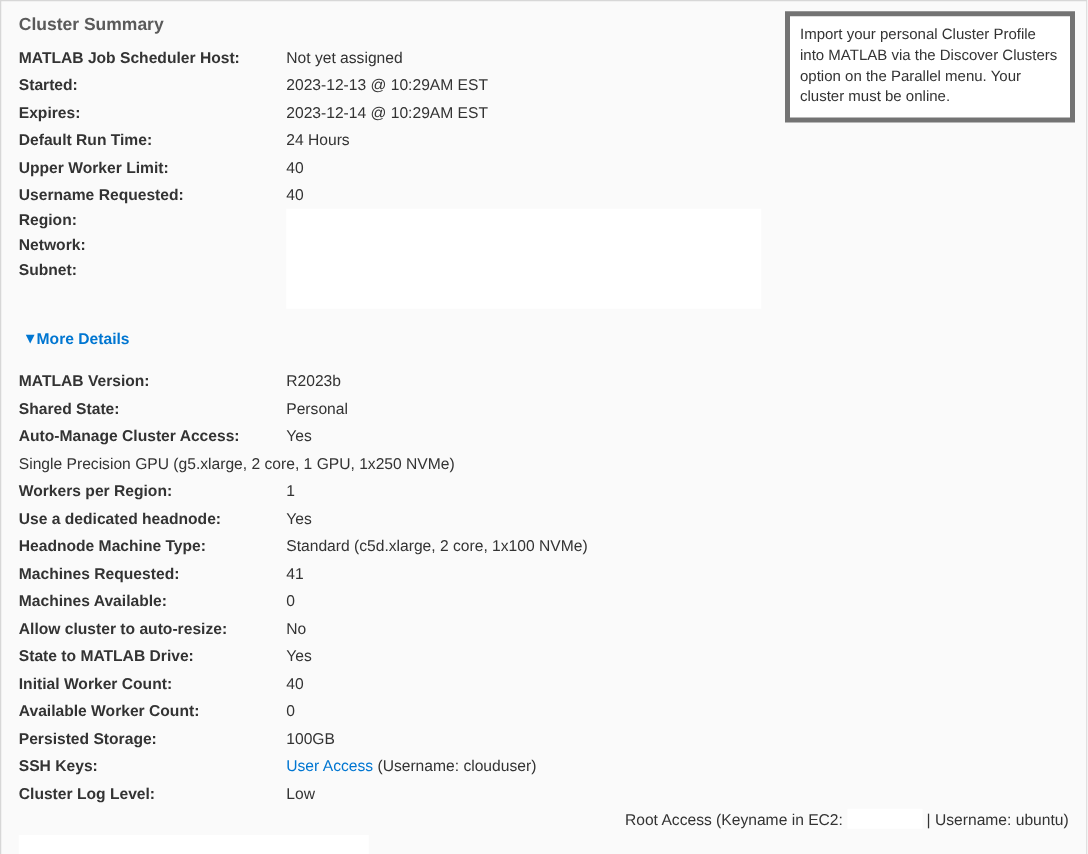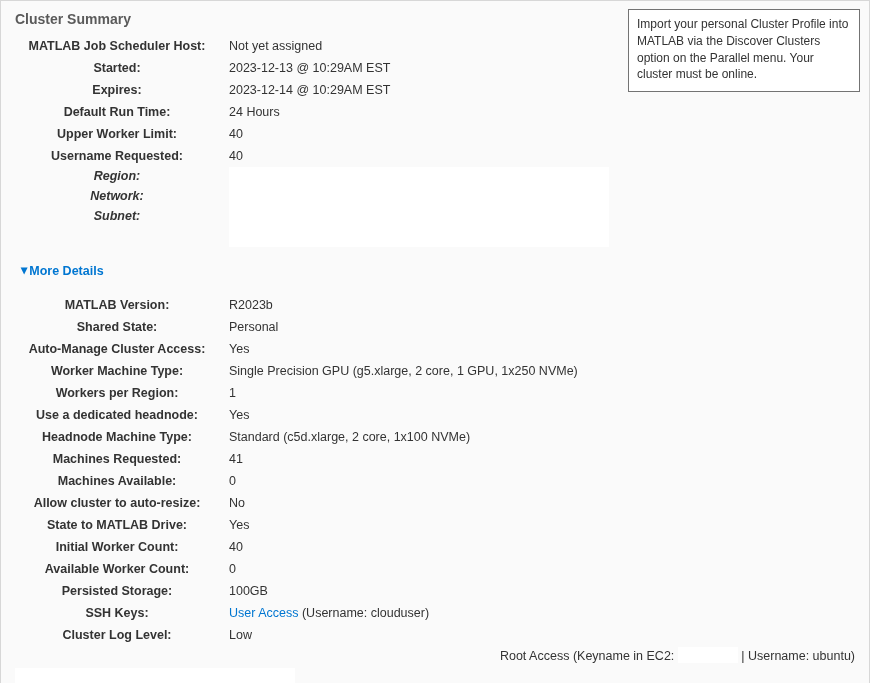--- a/index.html
+++ b/index.html
@@ -22,39 +22,39 @@
     color: #5a5a5a;
     font-weight: bold;
     font-size: 14px;
     margin-bottom: 10px;
   }
   .tipbox {
     position: absolute;
     right: 9px;
     top: 8px;
     width: 232px;
-    border: 1px solid #737373;
+    border: 4px solid #737373;
     background: #fff;
     padding: 6px 8px 8px 8px;
     font-size: 12px;
     color: #333;
     line-height: 1.4;
   }
   .rows {
     margin-top: 4px;
   }
   .row {
     display: flex;
     align-items: flex-start;
     margin: 0 0 2px 0;
     min-height: 20px;
   }
   .label {
     width: 214px;
-    text-align: center;
+    text-align: left;
     font-weight: bold;
     color: #333;
     padding-right: 10px;
     padding-top: 2px;
   }
   .value {
     color: #333;
     padding-top: 2px;
     max-width: 420px;
   }
@@ -131,21 +131,21 @@
     <div class="row">
       <div class="label">Upper Worker Limit:</div>
       <div class="value">40</div>
     </div>
     <div class="row">
       <div class="label">Username Requested:</div>
       <div class="value">40</div>
     </div>
 
     <div class="row spacer-region" style="align-items:stretch;">
-      <div style="width:214px;font-style:italic;">
+      <div style="width:214px;">
         <div class="label" style="width:214px;">Region:</div>
         <div class="label" style="width:214px;margin-top:6px;">Network:</div>
         <div class="label" style="width:214px;margin-top:6px;">Subnet:</div>
       </div>
       <div class="block"></div>
     </div>
   </div>
 
   <div class="more-link">
     <span class="caret">▾</span><span>More Details</span>
@@ -158,21 +158,20 @@
     </div>
     <div class="row">
       <div class="label">Shared State:</div>
       <div class="value">Personal</div>
     </div>
     <div class="row">
       <div class="label">Auto-Manage Cluster Access:</div>
       <div class="value">Yes</div>
     </div>
     <div class="row">
-      <div class="label">Worker Machine Type:</div>
       <div class="value">Single Precision GPU (g5.xlarge, 2 core, 1 GPU, 1x250 NVMe)</div>
     </div>
     <div class="row">
       <div class="label">Workers per Region:</div>
       <div class="value">1</div>
     </div>
     <div class="row">
       <div class="label">Use a dedicated headnode:</div>
       <div class="value">Yes</div>
     </div>

